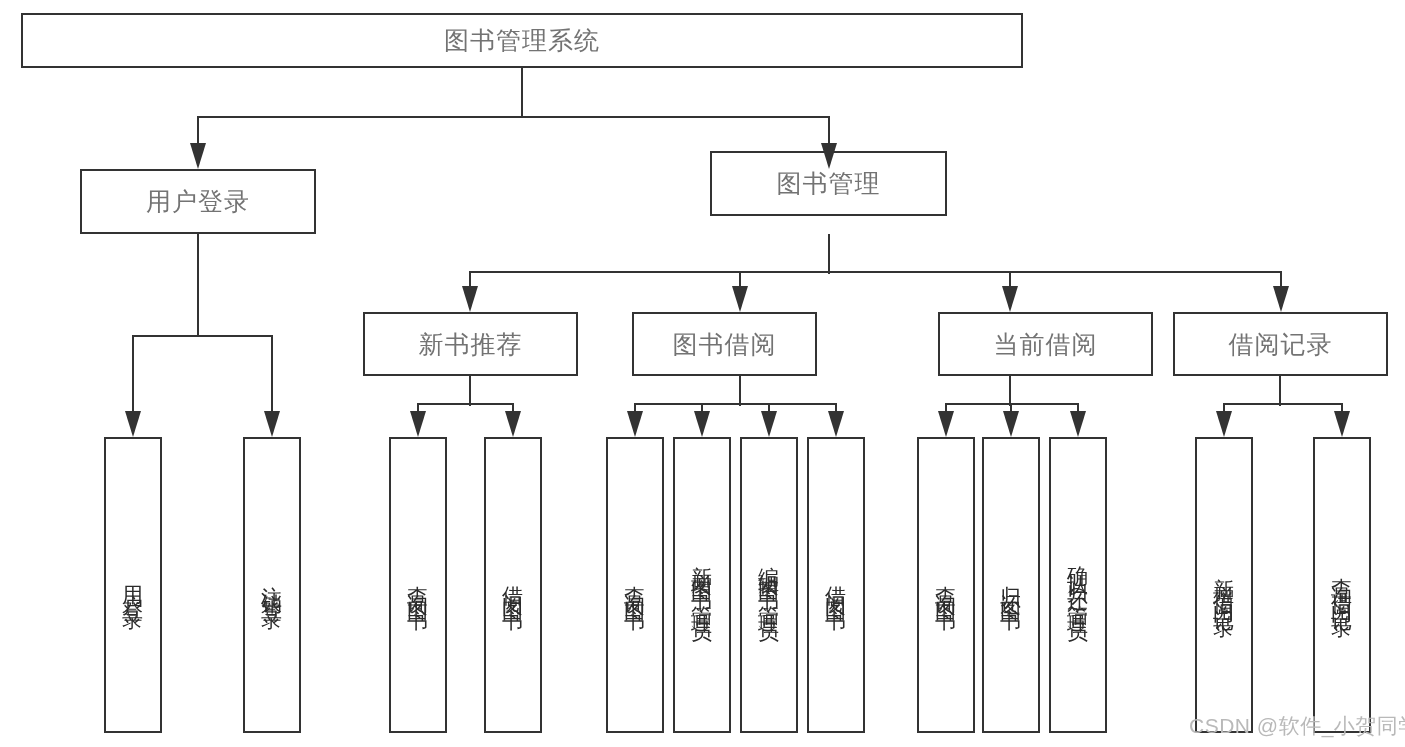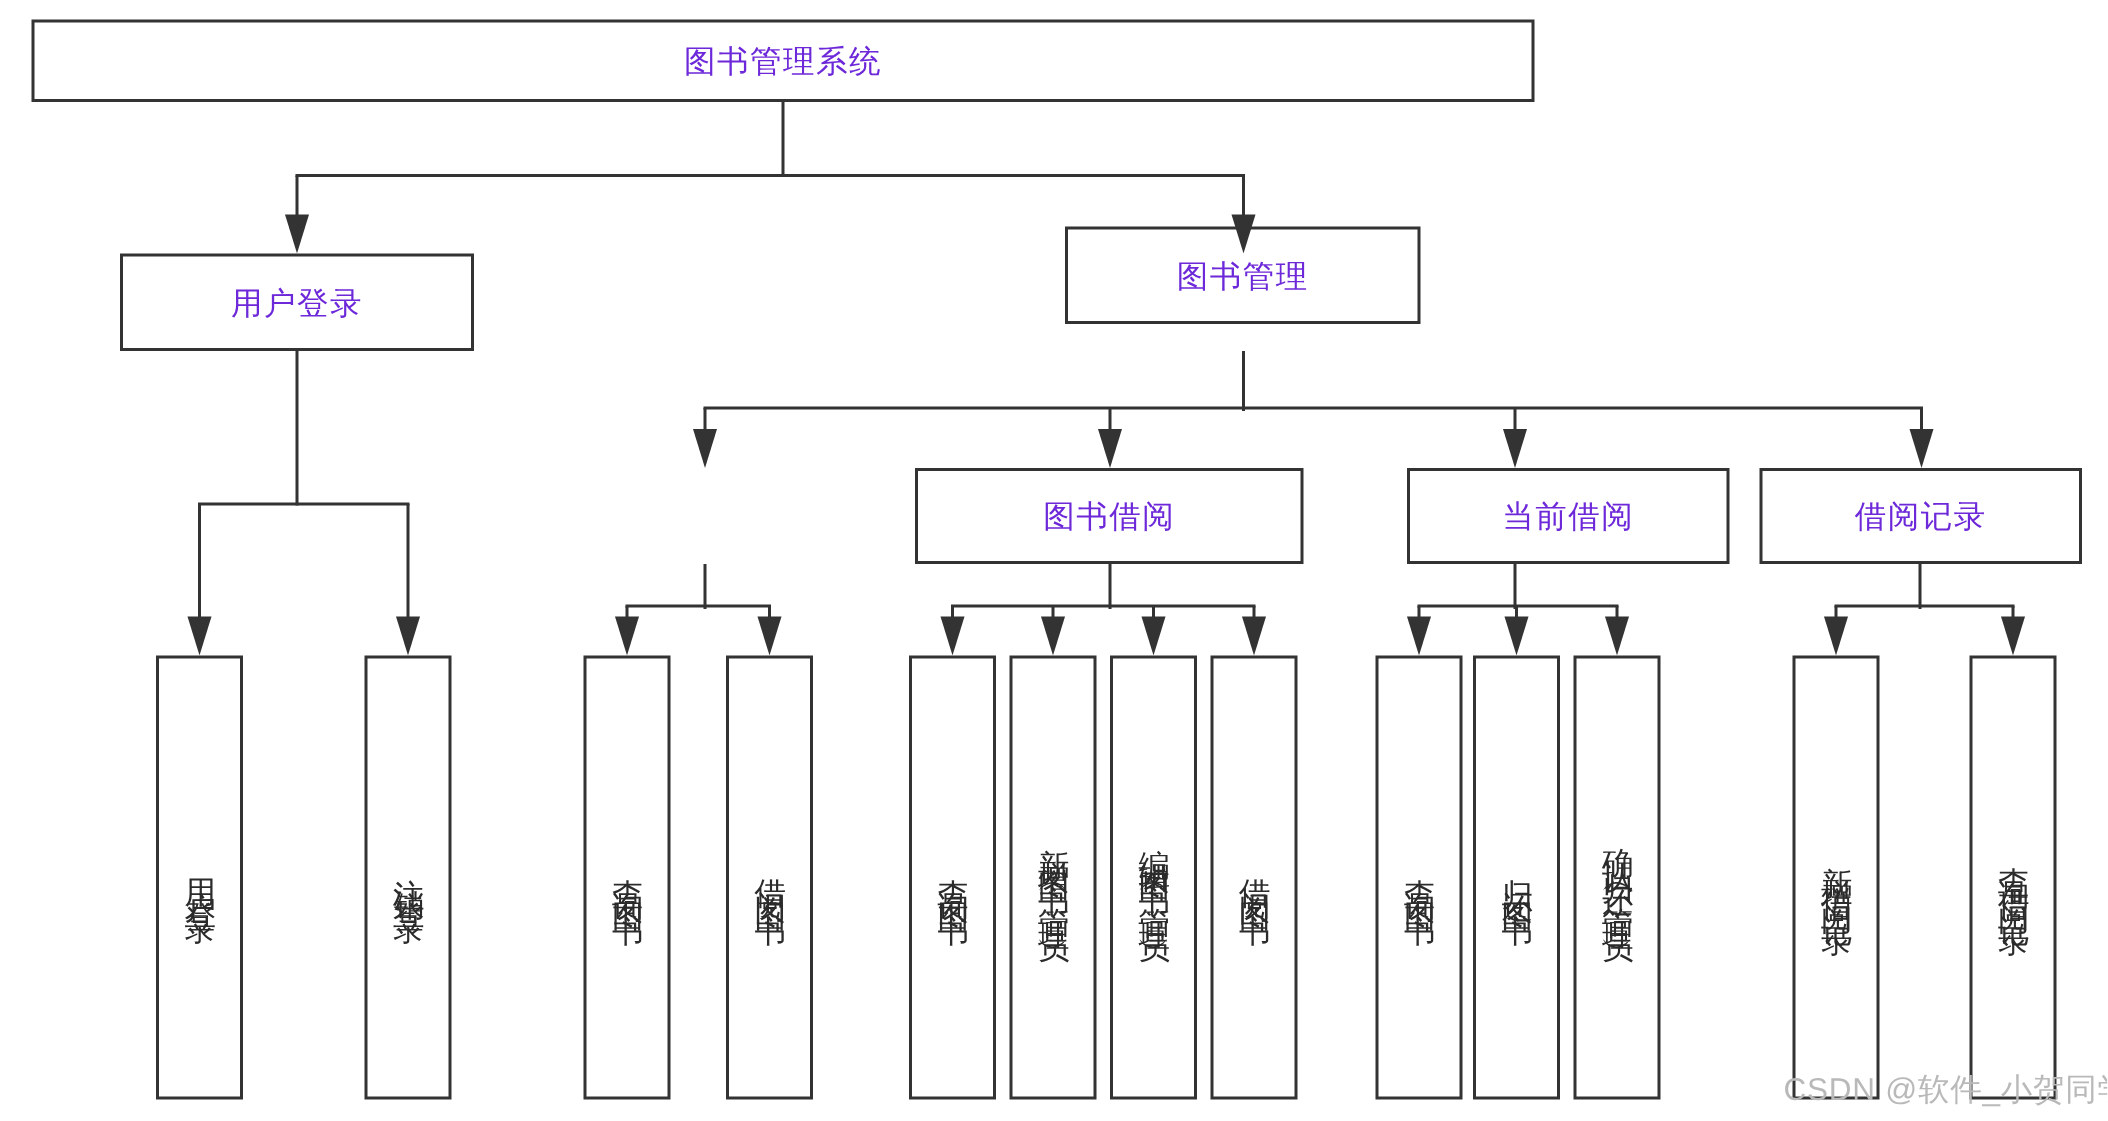--- a/index.html
+++ b/index.html
@@ -14,22 +14,22 @@
   .box {
     position: absolute;
     box-sizing: border-box;
     border: 2px solid #333333;
     background: #ffffff;
     display: flex;
     align-items: center;
     justify-content: center;
   }
   .hlabel {
-    font-size: 21px;
-    color: #6d28d9;
+    font-size: 25px;
+    color: #737373;
     letter-spacing: 1px;
     white-space: nowrap;
   }
   .leaf { width: 58px; top: 437px; height: 296px; }
   .vlabel {
     writing-mode: vertical-rl;
     text-orientation: mixed;
     font-size: 21px;
     color: #2b2b2b;
     letter-spacing: 8px;
@@ -64,21 +64,24 @@
     <span class="hlabel">图书管理系统</span>
   </div>
 
   <div class="box" style="left:80px; top:169px; width:236px; height:65px;">
     <span class="hlabel">用户登录</span>
   </div>
   <div class="box" style="left:710px; top:151px; width:237px; height:65px;">
     <span class="hlabel">图书管理</span>
   </div>
 
-  <div class="box" style="left:610px; top:312px; width:259px; height:64px;">
+  <div class="box" style="left:363px; top:312px; width:215px; height:64px;">
+    <span class="hlabel">新书推荐</span>
+  </div>
+  <div class="box" style="left:632px; top:312px; width:185px; height:64px;">
     <span class="hlabel">图书借阅</span>
   </div>
   <div class="box" style="left:903px; top:312px; width:215px; height:64px;margin-left:35px;">
     <span class="hlabel">当前借阅</span>
   </div>
   <div class="box" style="left:1173px; top:312px; width:215px; height:64px;">
     <span class="hlabel">借阅记录</span>
   </div>
 
   <div class="box leaf" style="left:104px;">

